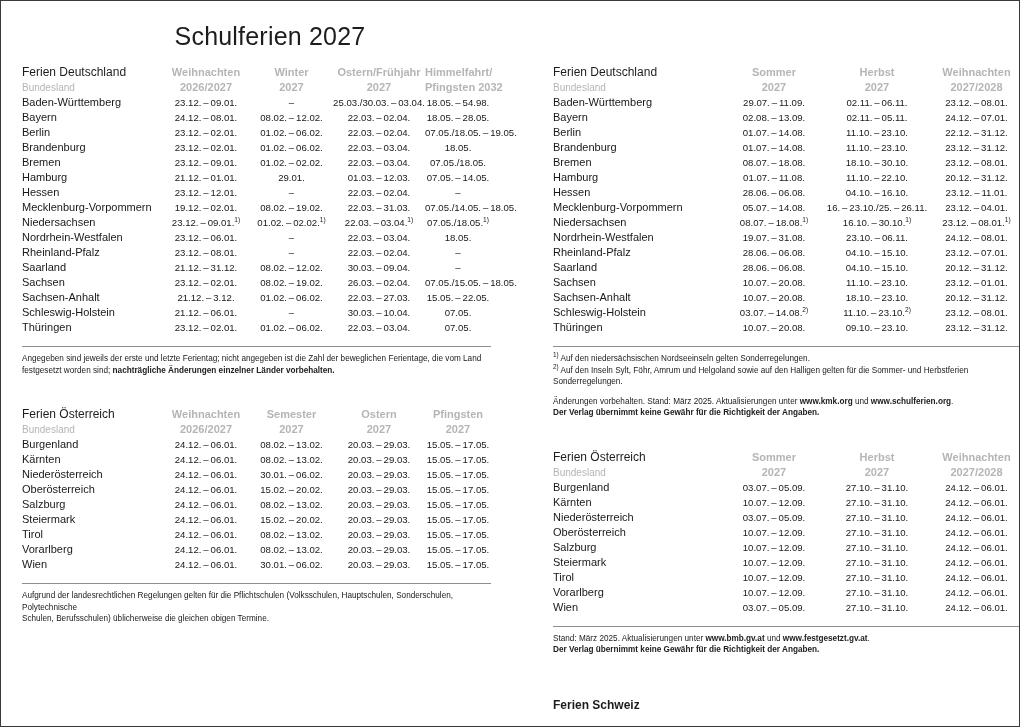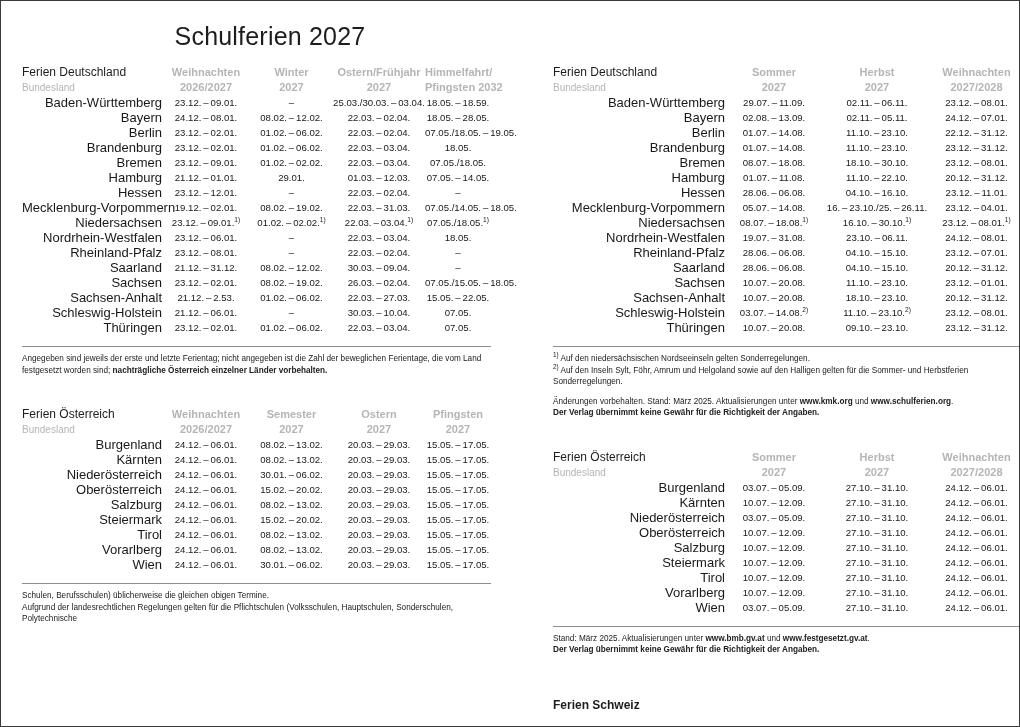--- a/index.html
+++ b/index.html
@@ -84,22 +84,22 @@
 
   tbody.body-rows td {
     font-size: 9.6px;
     line-height: 15px;
     color: #181818;
     text-align: center;
     white-space: nowrap;
     font-weight: 400;
   }
   tbody.body-rows td.land {
-    text-align: right;
-    font-size: 13px;
+    text-align: left;
+    font-size: 11px;
   }
   sup.fn {
     font-size: 6.6px;
     vertical-align: super;
     line-height: 0;
   }
 
   
   .de-left col.c0 { width: 140px; }
   .de-left col.c1 { width: 88px; }
@@ -196,21 +196,21 @@
             <th>2027</th>
             <th>Pfingsten 2032</th>
           </tr>
         </thead>
         <tbody class="body-rows">
             <tr>
               <td class="land">Baden-Württemberg</td>
               <td>23.12. – 09.01.</td>
               <td>–</td>
               <td>25.03./30.03. – 03.04.</td>
-              <td>18.05. – 18.59.</td>
+              <td>18.05. – 54.98.</td>
             </tr>
             <tr>
               <td class="land">Bayern</td>
               <td>24.12. – 08.01.</td>
               <td>08.02. – 12.02.</td>
               <td>22.03. – 02.04.</td>
               <td>18.05. – 28.05.</td>
             </tr>
             <tr>
               <td class="land">Berlin</td>
@@ -284,21 +284,21 @@
             </tr>
             <tr>
               <td class="land">Sachsen</td>
               <td>23.12. – 02.01.</td>
               <td>08.02. – 19.02.</td>
               <td>26.03. – 02.04.</td>
               <td>07.05./15.05. – 18.05.</td>
             </tr>
             <tr>
               <td class="land">Sachsen-Anhalt</td>
-              <td>21.12. – 2.53.</td>
+              <td>21.12. – 3.12.</td>
               <td>01.02. – 06.02.</td>
               <td>22.03. – 27.03.</td>
               <td>15.05. – 22.05.</td>
             </tr>
             <tr>
               <td class="land">Schleswig-Holstein</td>
               <td>21.12. – 06.01.</td>
               <td>–</td>
               <td>30.03. – 10.04.</td>
               <td>07.05.</td>
@@ -309,21 +309,21 @@
               <td>01.02. – 06.02.</td>
               <td>22.03. – 03.04.</td>
               <td>07.05.</td>
             </tr>
           </tbody>
       </table>
 
       <hr class="hrule">
 
       <div class="notes">
-        <p><span>Angegeben sind jeweils der erste und letzte Ferientag; nicht angegeben ist die Zahl der beweglichen Ferientage, die vom Land festgesetzt worden sind; </span><b>nachträgliche Österreich einzelner Länder vorbehalten.</b></p>
+        <p><span>Angegeben sind jeweils der erste und letzte Ferientag; nicht angegeben ist die Zahl der beweglichen Ferientage, die vom Land festgesetzt worden sind; </span><b>nachträgliche Änderungen einzelner Länder vorbehalten.</b></p>
       </div>
 
       <div class="section-2">
         <table class="ferien at-left">
           <colgroup>
             <col class="c0">
               <col class="c1">
               <col class="c2">
               <col class="c3">
               <col class="c4">
@@ -407,22 +407,22 @@
                 <td>30.01. – 06.02.</td>
                 <td>20.03. – 29.03.</td>
                 <td>15.05. – 17.05.</td>
               </tr>
             </tbody>
         </table>
 
         <hr class="hrule">
 
         <div class="notes">
+          <p>Aufgrund der landesrechtlichen Regelungen gelten für die Pflichtschulen (Volksschulen, Hauptschulen, Sonderschulen, Polytechnische</p>
           <p>Schulen, Berufsschulen) üblicherweise die gleichen obigen Termine.</p>
-          <p>Aufgrund der landesrechtlichen Regelungen gelten für die Pflichtschulen (Volksschulen, Hauptschulen, Sonderschulen, Polytechnische</p>
         </div>
       </div>
 
     </div>
 
     <div class="col right">
 
       <table class="ferien de-right">
         <colgroup>
           <col class="c0">

